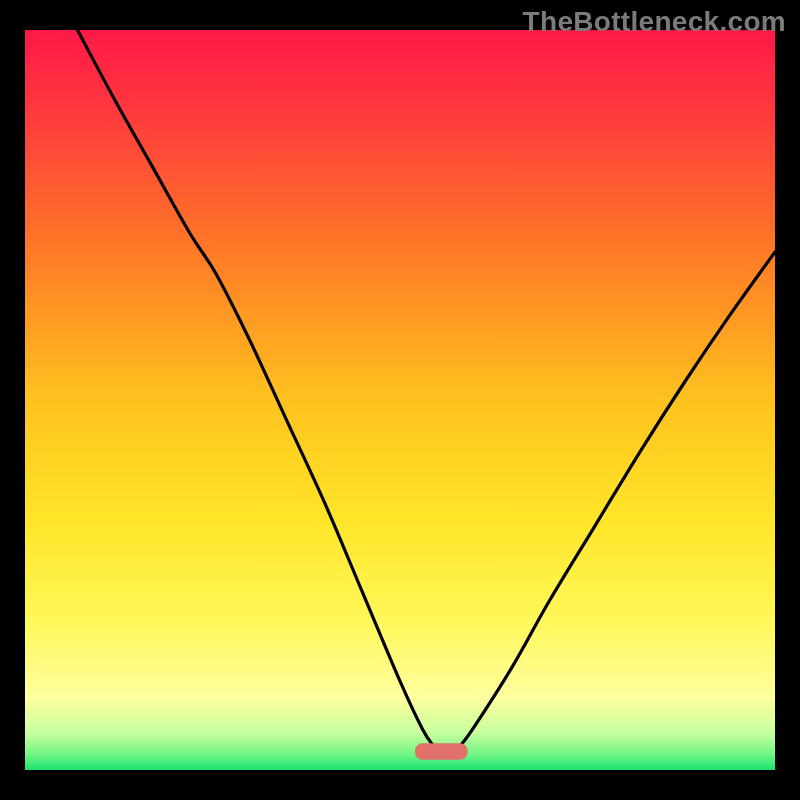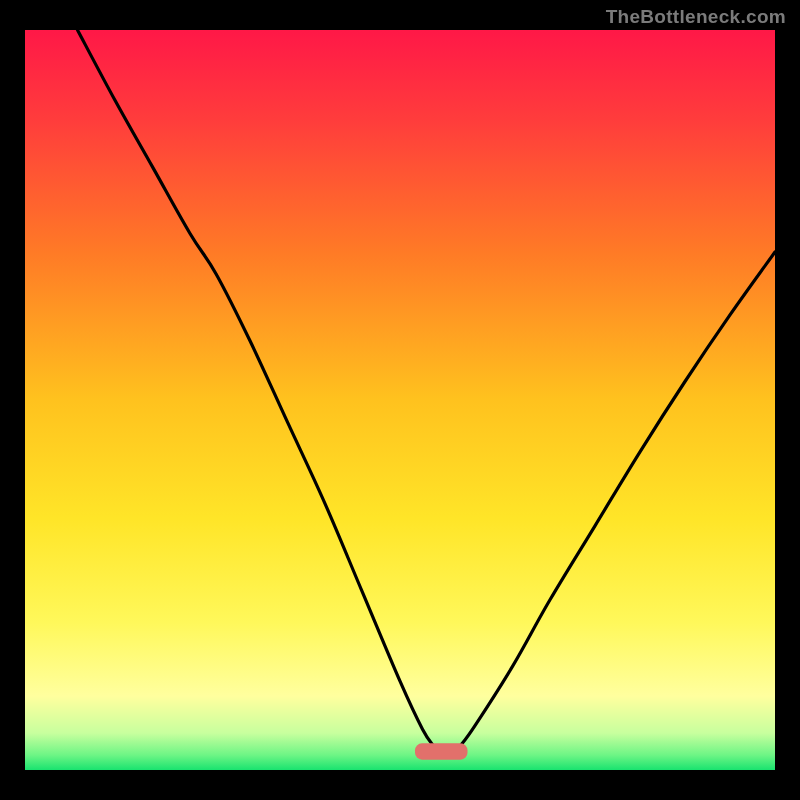--- a/index.html
+++ b/index.html
@@ -15,21 +15,21 @@
     top: 0;
     left: 0;
     width: 800px;
     height: 800px;
   }
   .watermark {
     position: absolute;
     top: 6px;
     right: 14px;
     font-family: Arial, Helvetica, sans-serif;
-    font-size: 19px;
+    font-size: 28px;
     font-weight: bold;
     color: #7b7b7b;
     letter-spacing: 0.3px;
   }
 </style>
 </head>
 <body>
 
 <svg class="frame" viewBox="0 0 800 800" preserveAspectRatio="none">
   <defs>

